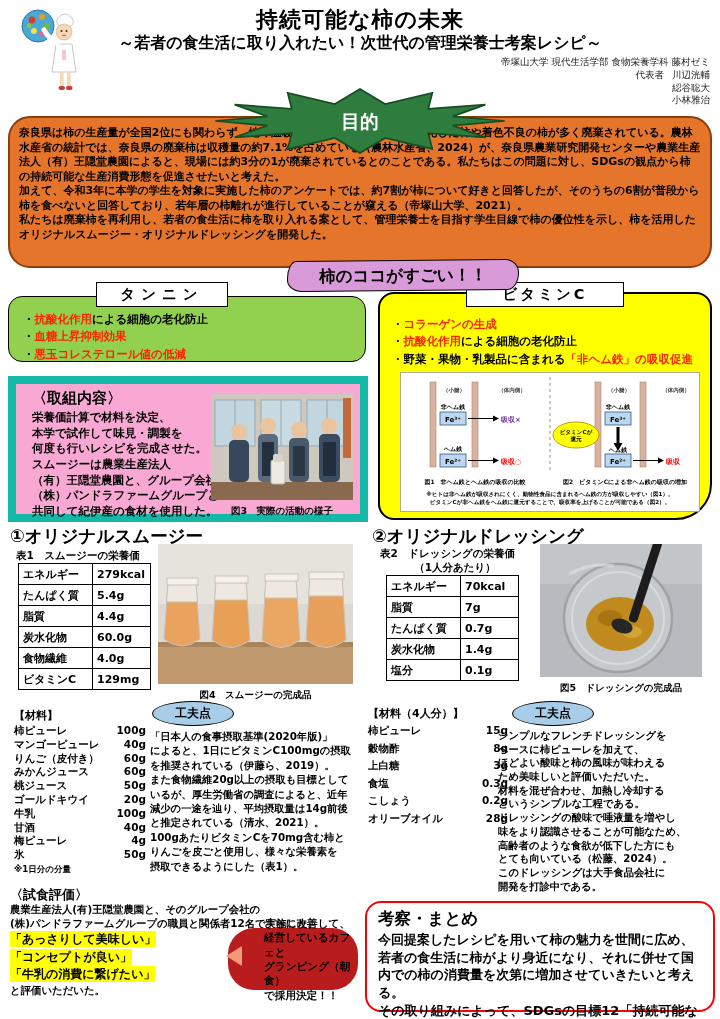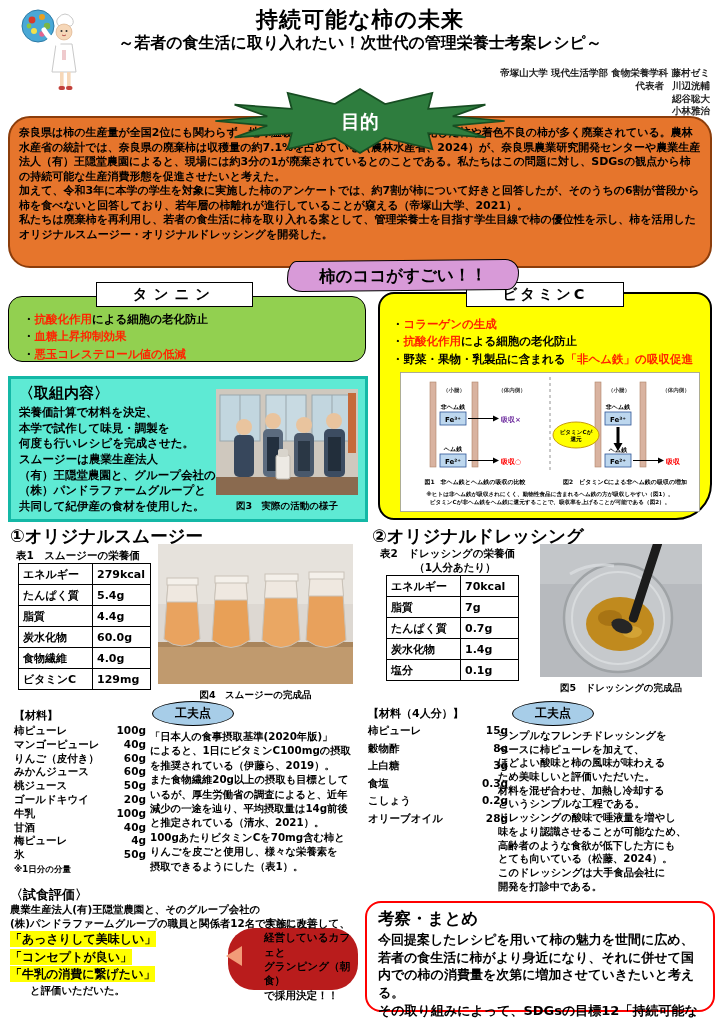--- a/index.html
+++ b/index.html
@@ -5,44 +5,44 @@
   * { margin:0; padding:0; box-sizing:border-box; }
   html,body { background:#ffffff; }
   body { font-family:"DejaVu Sans","Liberation Sans",sans-serif; }
   #poster { position:relative; width:720px; height:1019px; background:#ffffff; overflow:hidden; font-weight:bold; color:#000; }
   .abs { position:absolute; }
   .pre { white-space:pre-line; }
 
   
   .title { top:5px; left:0; right:0; text-align:center; font-size:22px; letter-spacing:1px; }
   .subtitle { top:33px; left:0; right:0; text-align:center; font-size:16px; }
-  .affil { top:56px; right:10px; text-align:right; font-size:9.5px; font-weight:bold; color:#222; line-height:1.35;margin-top:11px; }
+  .affil { top:56px; right:10px; text-align:right; font-size:9.5px; font-weight:normal; color:#222; line-height:1.35; }
   .rep-row { display:flex; justify-content:flex-end; gap:8px; }
   .rep-names div { text-align:left; }
 
   
   .starburst { left:150px; top:86px; width:420px; height:70px; z-index:6; }
   .orange-box { left:8px; top:116px; width:704px; height:152px; background:#E6752C; border:2.5px solid #8C3D0B; border-radius:22px; z-index:2; padding:34px 9px 0 9px; }
   .orange-box .txt { font-size:11px; line-height:1.32; }
   .orange-pad { margin-top:-26px; }
 
   
   .pink-banner { left:287px; top:260px; width:232px; height:31px; background:#D89AD8; border:1.5px solid #000; border-radius:10px 14px 12px 16px / 18px 14px 18px 12px; z-index:7; display:flex; align-items:center; justify-content:center; font-size:16.5px; transform:rotate(-0.6deg); }
   .tannin-box { left:8px; top:296px; width:358px; height:66px; background:#92D050; border:1.8px solid #000; border-radius:14px; padding:14px 0 0 14px; z-index:3; }
   .vitc-box { left:378px; top:292px; width:334px; height:228px; background:#FFFF00; border:2px solid #000; border-radius:16px 16px 36px 16px; padding:22px 0 0 12px; z-index:3; }
   .label-tab { background:#fff; border:1.8px solid #000; text-align:center; font-size:14.5px; letter-spacing:6px; z-index:5; padding:2px 0; }
-  .tannin-label { left:96px; top:282px; width:157px; }
+  .tannin-label { left:96px; top:282px; width:132px; }
   .vitc-label { left:466px; top:282px; width:158px; letter-spacing:3px; }
   .bullet { font-size:11.5px; line-height:1.5; }
   .red { color:#FF2400; }
   .purple { fill:#7030A0; }
   .diagram { left:400px; top:372px; z-index:4; }
 
   
-  .activity-box { left:8px; top:376px; width:360px; height:146px; background:#5eead4; border:3px solid #14b8a6; padding:5px 8px; z-index:3; }
+  .activity-box { left:8px; top:376px; width:360px; height:146px; background:#f9a8d4; border:8px solid #14b8a6; padding:5px 16px; z-index:3; }
   .activity-title { font-size:15px; }
   .activity-body { font-size:11.5px; line-height:1.36; margin-top:2px; width:208px; }
   .activity-photo { position:absolute; right:7px; top:10px; }
   .photo-cap { font-size:9.5px; text-align:center; margin-top:1px; }
 
   
   .sec1-title { left:10px; top:524px; font-size:17.5px; }
   .sec2-title { left:372px; top:524px; font-size:17.5px; }
   .tbl-cap { font-size:10.5px; }
   table.nutri { border-collapse:collapse; }
@@ -73,21 +73,21 @@
   .kufu2 { left:512px; top:701px; }
   .kufu-txt { font-size:10.3px; line-height:1.4; }
   .kufu-txt1 { left:150px; top:729px; width:216px; }
   .kufu-txt2 { left:498px; top:729px; width:220px; line-height:1.33; }
 
   
   .taste-title { left:10px; top:886px; font-size:13px; }
   .taste-intro { left:10px; top:902px; font-size:10.4px; line-height:1.35; }
   .quotes { left:10px; top:931px; font-size:12px; line-height:1.34; }
   .quotes .hl { background:#FFFF00; display:inline-block; margin-bottom:1.5px; }
-  .quotes .outro { background:none;margin-left:20px; }
+  .quotes .outro { background:none; }
 
   .bubble { left:228px; top:928px; width:130px; height:62px; background:#b91c1c; border-radius:26px; display:flex; align-items:center; justify-content:center; text-align:left; font-size:10.6px; line-height:1.35; z-index:2;padding-left:36px; }
   .bubble::before { content:""; position:absolute; left:-12px; top:18px; border:10px solid transparent; border-right:16px solid #F29B78; }
 
   
   .summary-box { left:365px; top:901px; width:350px; height:111px; background:#fff; border:2.6px solid #FF0000; border-radius:16px; padding:5px 11px; }
   .summary-title { font-size:16.5px;font-family:Liberation Serif, serif; }
   .summary-body { font-size:13px; line-height:1.36; margin-top:1px; }
 
   svg text { font-family:"DejaVu Sans","Liberation Sans",sans-serif; font-weight:bold; }

